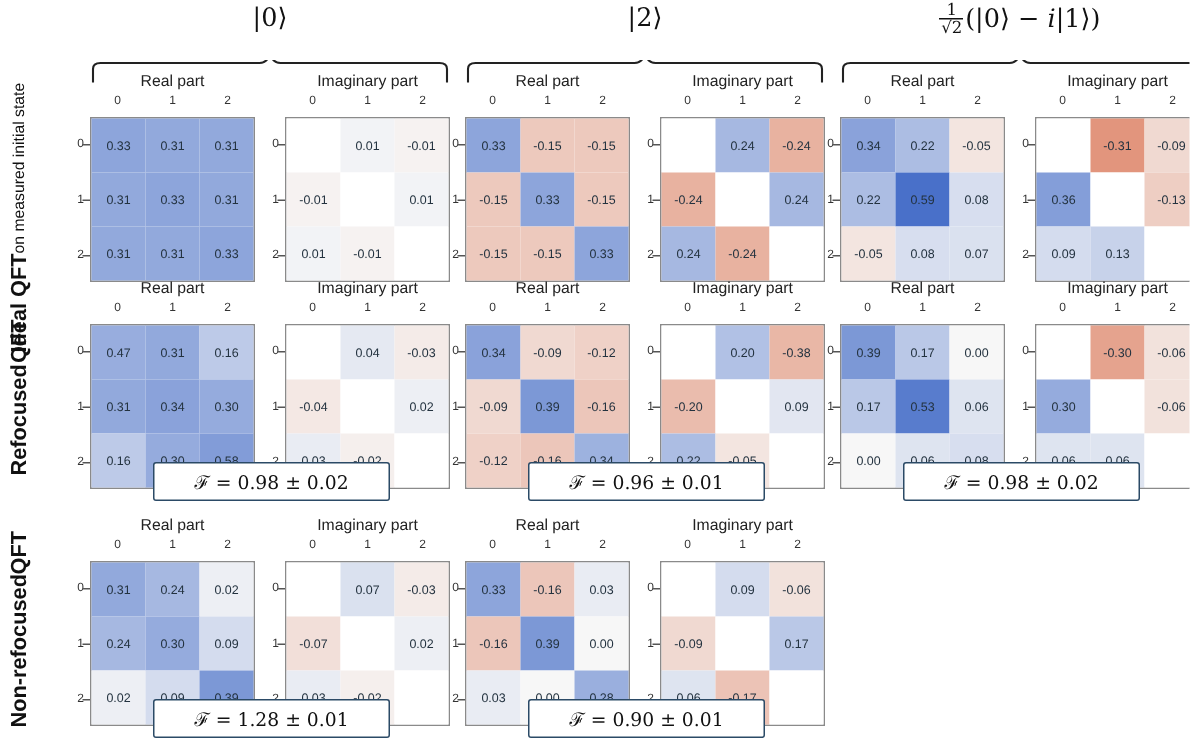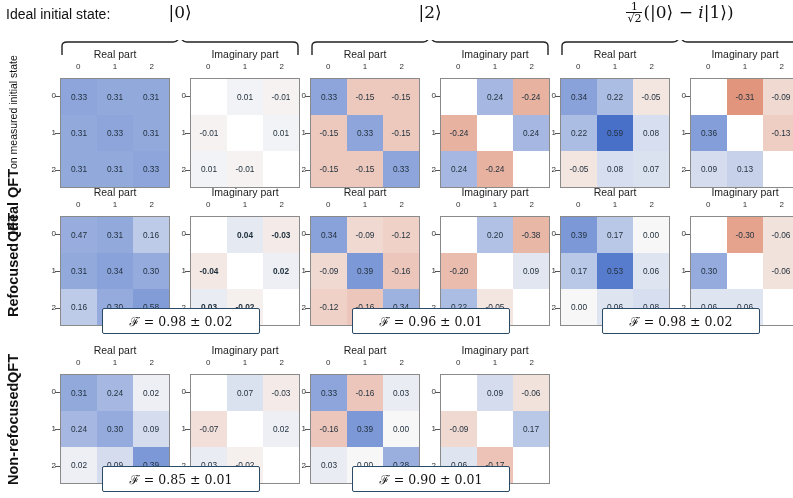--- a/index.html
+++ b/index.html
@@ -71,21 +71,20 @@
     position:absolute;background:#ffffff;border:1.6px solid #2b4a66;
     border-radius:2px;display:flex;align-items:center;justify-content:center;
     font-family:"DejaVu Serif",serif;font-size:12.5px;color:#111;white-space:nowrap;
   }
 </style>
 </head>
 <body>
 
 <div class="fig">
 
-  <div class="hdr-label">Ideal initial state:</div>
 
   <div class="state-title" id="state-title-0" style="left: 40px; width: 280px;">|0⟩</div>
   <div class="state-title" id="state-title-1" style="left: 290px; width: 280px;">|2⟩</div>
   <div class="state-title" id="state-title-2" style="left: 540px; width: 280px;">
     <span class="frac">
       <span class="num">1</span>
       <span class="den">√2</span>
     </span><span>(|0⟩ − </span><span class="it">i</span><span>|1⟩)</span>
   </div>
 
@@ -356,21 +355,21 @@
       <div class="rowhdr" style="left: 172px; top: 216px; height: 110px;">
         <span style="top: 18.3333px;">0</span>
         <span style="top: 55px;">1</span>
         <span style="top: 91.6667px;">2</span>
       </div>
       <div>
         <div class="tickh" style="position: absolute; left: 185px; top: 234.333px; width: 5px; background: rgb(85, 85, 85);"></div>
         <div class="tickh" style="position: absolute; left: 185px; top: 271px; width: 5px; background: rgb(85, 85, 85);"></div>
         <div class="tickh" style="position: absolute; left: 185px; top: 307.667px; width: 5px; background: rgb(85, 85, 85);"></div>
       </div>
-      <div class="grid" style="left: 190px; top: 216px; width: 110px; height: 110px; font-weight: bold;">
+      <div class="grid" style="left: 190px; top: 216px; width: 110px; height: 110px;">
         <div class="cell" style="background: rgb(255, 255, 255);"></div>
         <div class="cell" style="background: rgb(229, 233, 242);">0.04</div>
         <div class="cell" style="background: rgb(244, 235, 232);">-0.03</div>
         <div class="cell" style="background: rgb(244, 232, 228);">-0.04</div>
         <div class="cell" style="background: rgb(255, 255, 255);"></div>
         <div class="cell" style="background: rgb(237, 239, 244);">0.02</div>
         <div class="cell" style="background: rgb(233, 236, 243);">0.03</div>
         <div class="cell" style="background: rgb(245, 239, 237);">-0.02</div>
         <div class="cell" style="background: rgb(255, 255, 255);"></div>
       </div>
@@ -628,17 +627,17 @@
         <div class="cell" style="background: rgb(186, 200, 231);">0.17</div>
         <div class="cell" style="background: rgb(222, 228, 240);">0.06</div>
         <div class="cell" style="background: rgb(236, 195, 182);">-0.17</div>
         <div class="cell" style="background: rgb(255, 255, 255);"></div>
       </div>
     </div>
   <div id="fidelities">
       <div class="fid" style="left: 102px; top: 308px; width: 156px; height: 24px;">ℱ = 0.98 ± 0.02</div>
       <div class="fid" style="left: 352px; top: 308px; width: 156px; height: 24px;">ℱ = 0.96 ± 0.01</div>
       <div class="fid" style="left: 602px; top: 308px; width: 156px; height: 24px;">ℱ = 0.98 ± 0.02</div>
-      <div class="fid" style="left: 102px; top: 466px; width: 156px; height: 24px;">ℱ = 0.85 ± 0.01</div>
+      <div class="fid" style="left: 102px; top: 466px; width: 156px; height: 24px;">ℱ = 1.28 ± 0.01</div>
       <div class="fid" style="left: 352px; top: 466px; width: 156px; height: 24px;">ℱ = 0.90 ± 0.01</div>
     </div>
 
 </div>
 
 </body></html>

